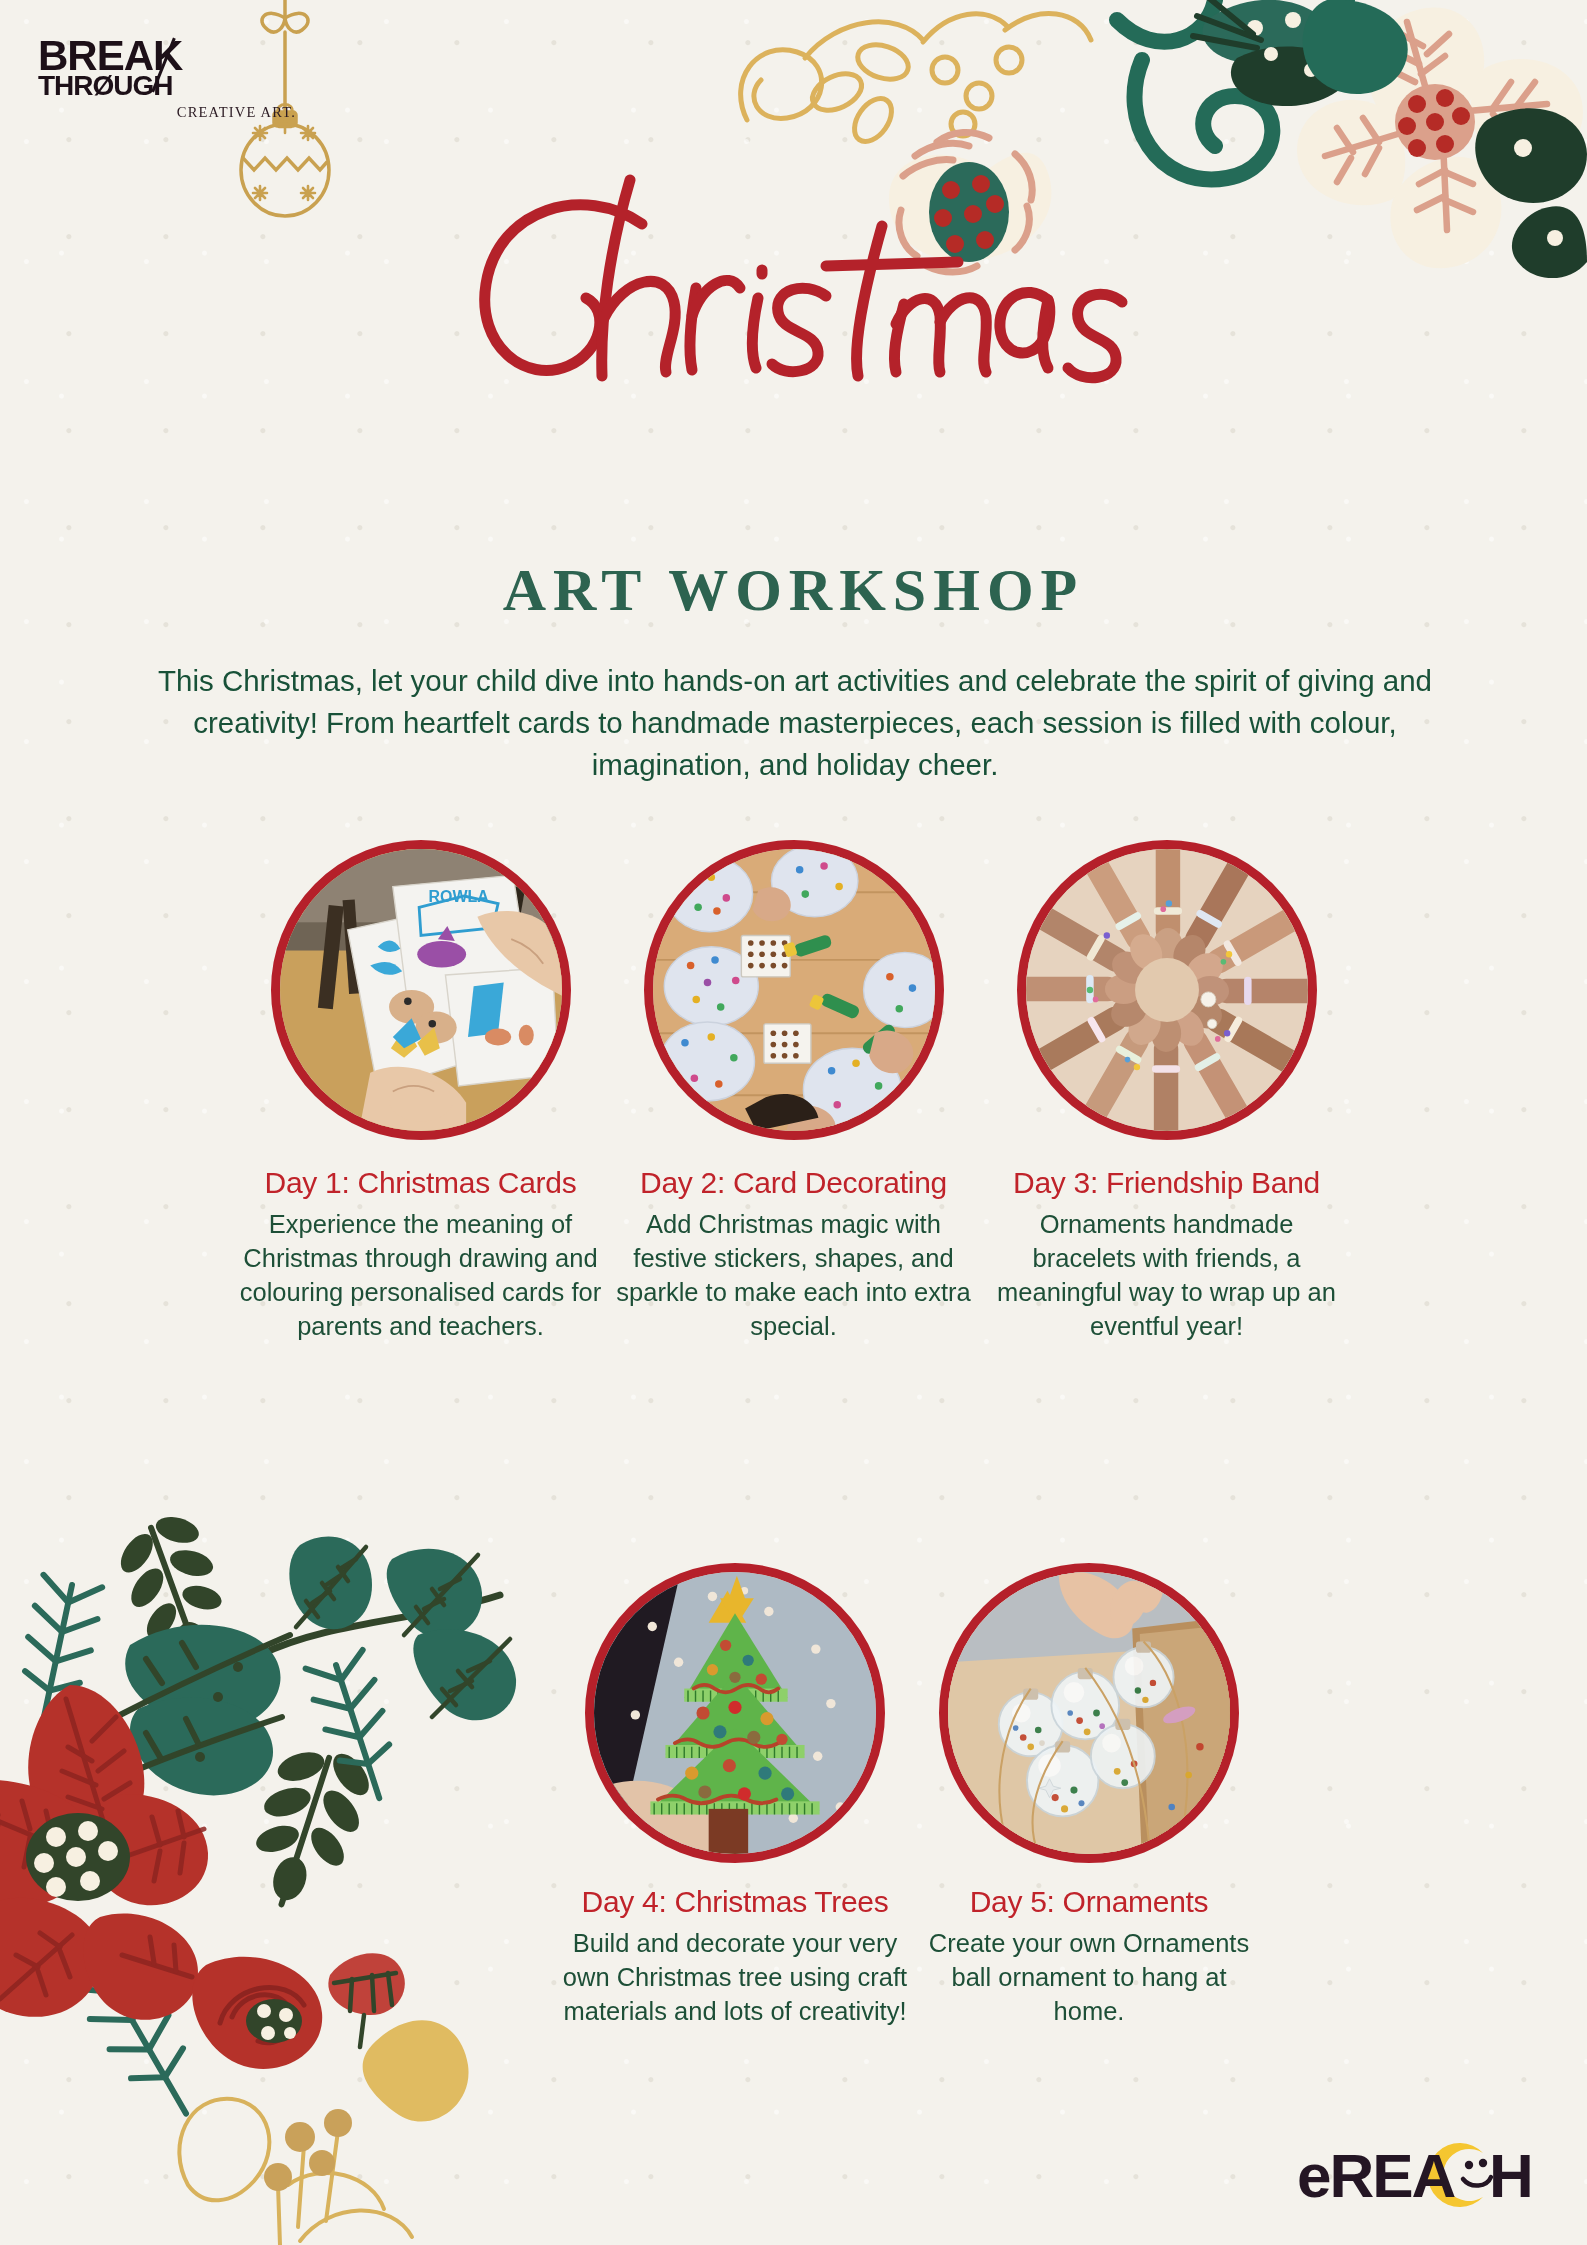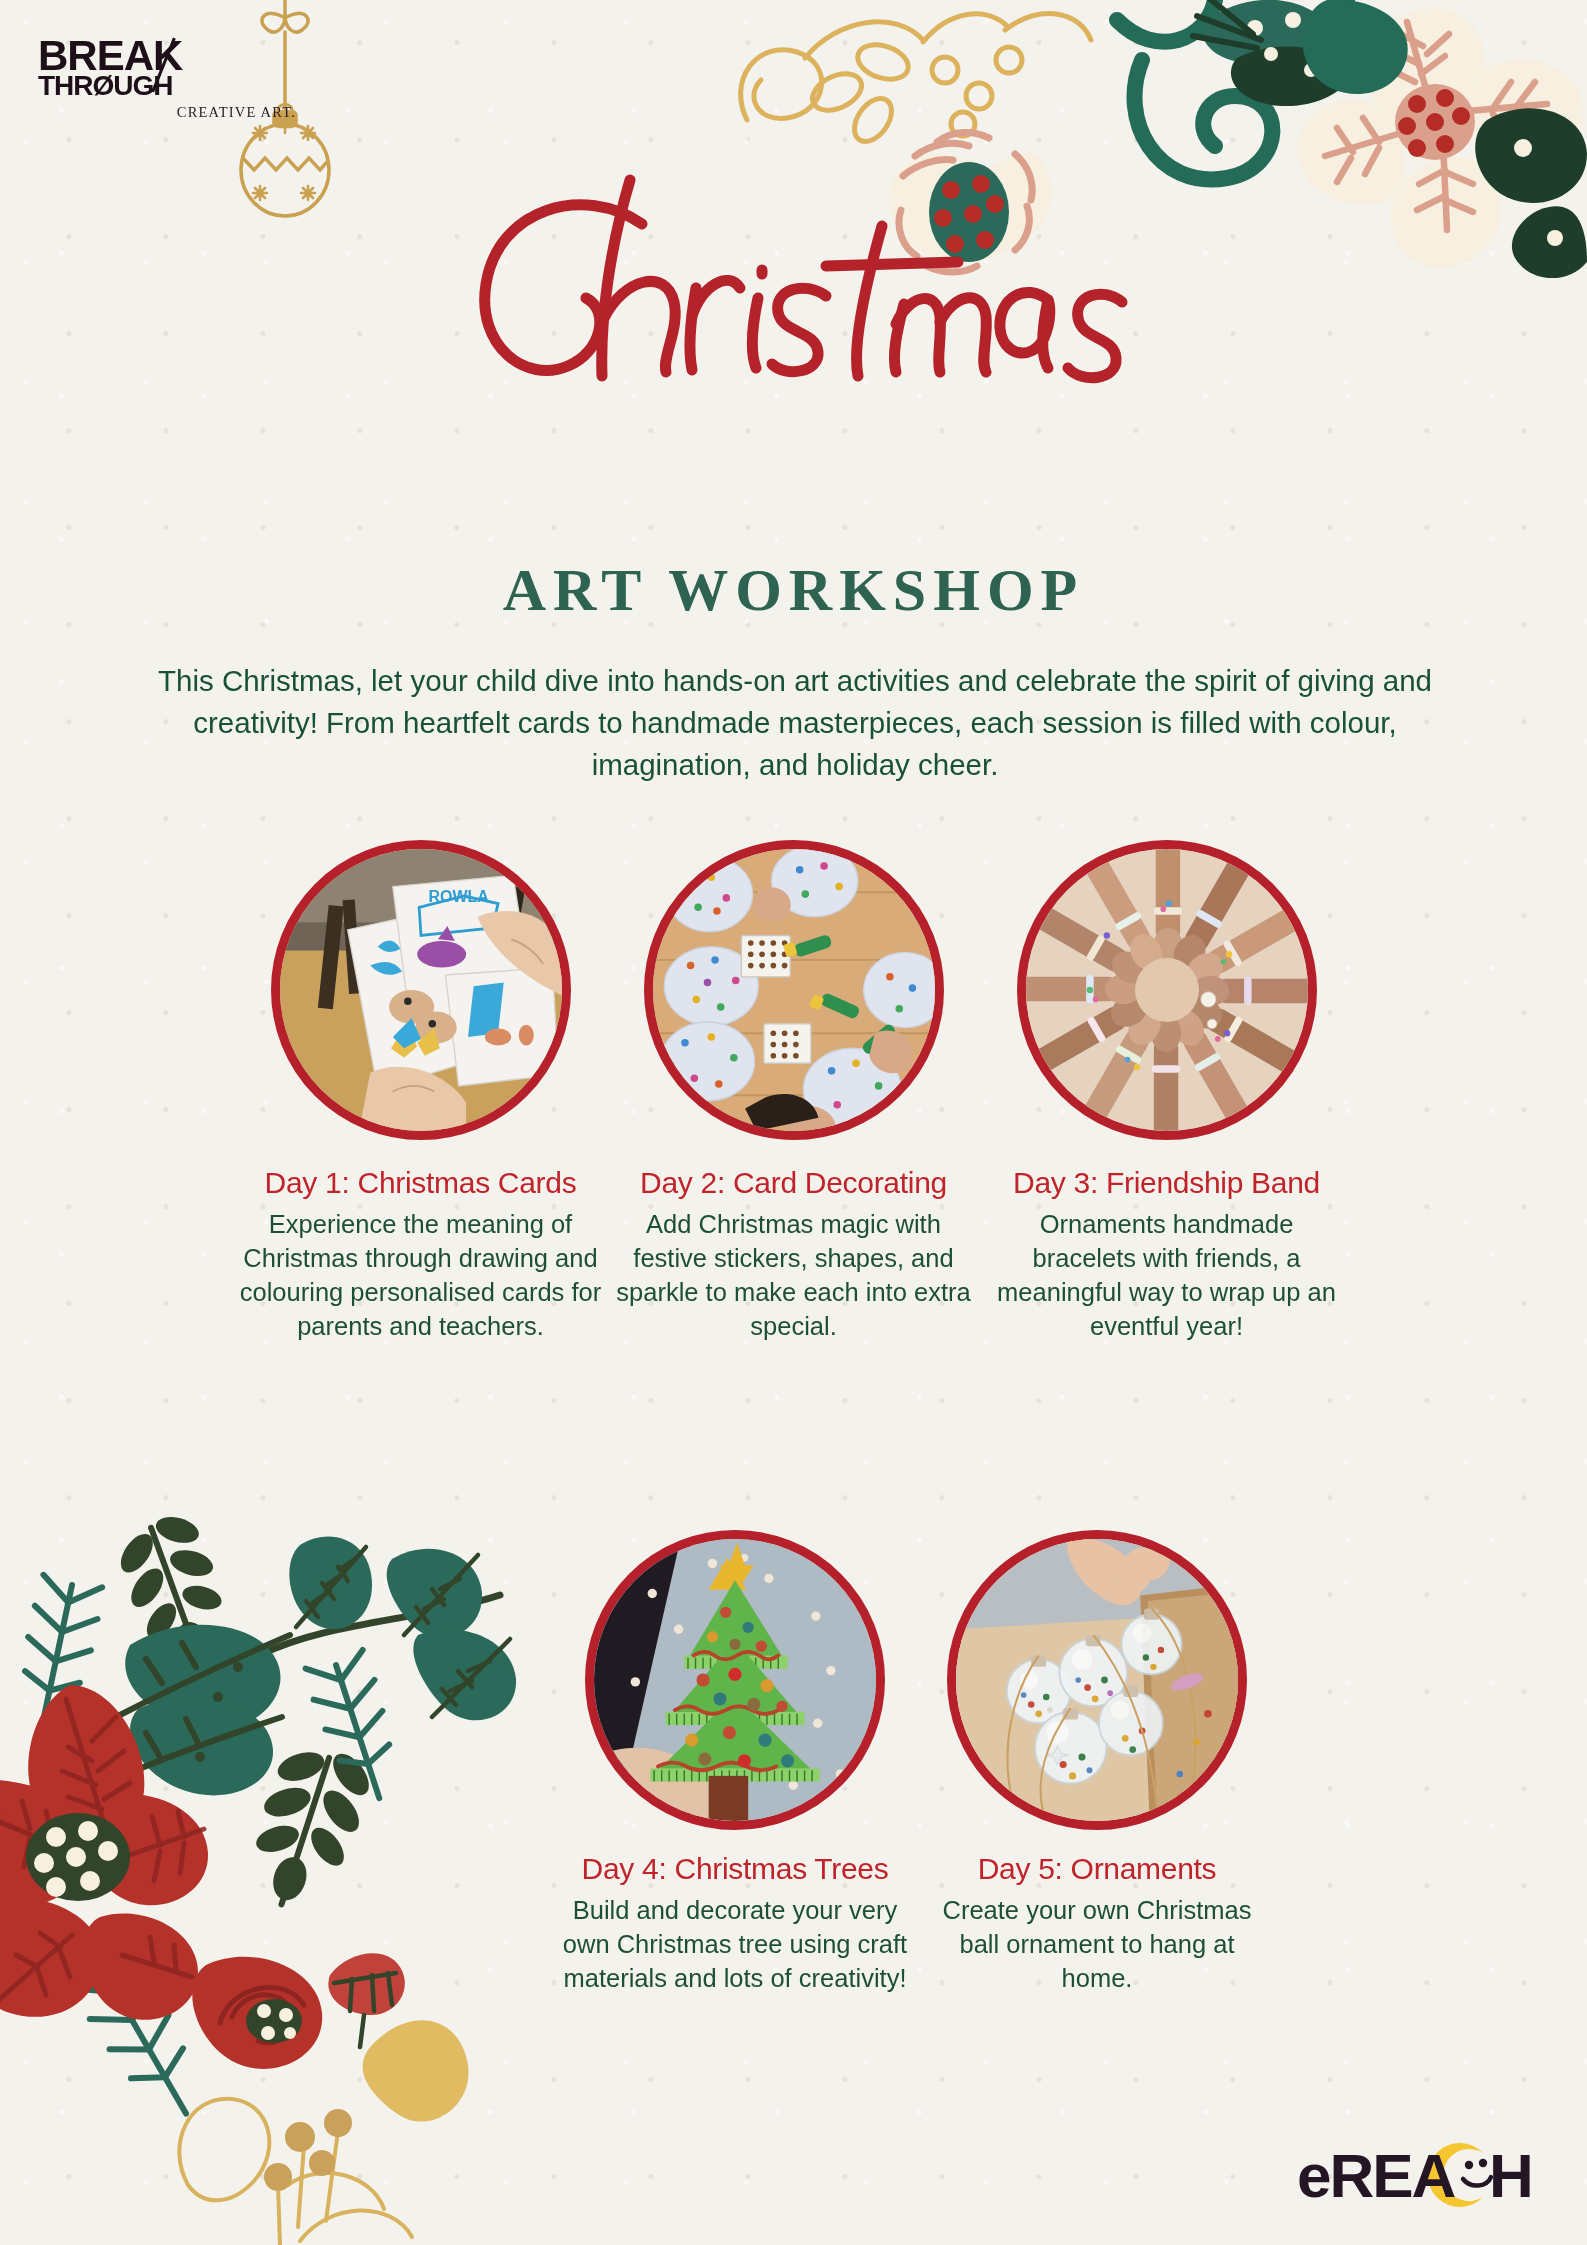--- a/index.html
+++ b/index.html
@@ -72,21 +72,21 @@
     position: absolute; left: 150px; width: 1290px; top: 660px;
     text-align: center;
     font-size: 29.5px; line-height: 1.42;
     color: #185138;
     z-index: 4;
   }
 
   
   .row { position: absolute; display: flex; z-index: 4; }
   #row-top { left: 8px; top: 840px; width: 1571px; justify-content: center; gap: 10px; }
-  #row-bottom { left: 560px; top: 1530px; width: 1010px; gap: 12px; }
+  #row-bottom { left: 560px; top: 1563px; width: 1010px; gap: 4px; }
 
   .day-card { width: 363px; display: flex; flex-direction: column; align-items: center; }
   .day-card.narrow { width: 350px; }
 
   .photo-ring {
     width: 300px; height: 300px; border-radius: 50%;
     border: 9px solid #b5202a;
     overflow: hidden;
     position: relative;
     background: #d9cdbc;
@@ -701,21 +701,21 @@
             <circle cx="268" cy="186" r="4" fill="#c2452f"></circle>
             <circle cx="256" cy="216" r="3.5" fill="#d9a72e"></circle>
             <circle cx="238" cy="250" r="3.5" fill="#4f82c2"></circle>
             <circle cx="66" cy="292" r="3.5" fill="#d9a72e"></circle>
             <rect x="248" y="276" width="24" height="6" rx="3" fill="#e8d23f" transform="rotate(-18 260 279)"></rect>
             <ellipse cx="246" cy="152" rx="18" ry="7" fill="#d49ec0" transform="rotate(-20 246 152)"></ellipse>
           </g>
         </svg>
       </div>
       <div class="day-title">Day 5: Ornaments</div>
-      <div class="day-desc">Create your own Christmas ball ornament to hang at home.</div>
+      <div class="day-desc">Create your own Ornaments ball ornament to hang at home.</div>
     </div>
   </div>
 
   <svg class="deco" id="deco-bottom-left" viewBox="0 0 520 760" xmlns="http://www.w3.org/2000/svg">
 
     <g fill="#32452a">
       <g transform="translate(150,40) rotate(-20)">
         <rect x="-3" y="0" width="6" height="150" rx="3"></rect>
         <ellipse cx="-22" cy="22" rx="22" ry="12" transform="rotate(-35 -22 22)"></ellipse>
         <ellipse cx="24" cy="14" rx="22" ry="12" transform="rotate(35 24 14)"></ellipse>

